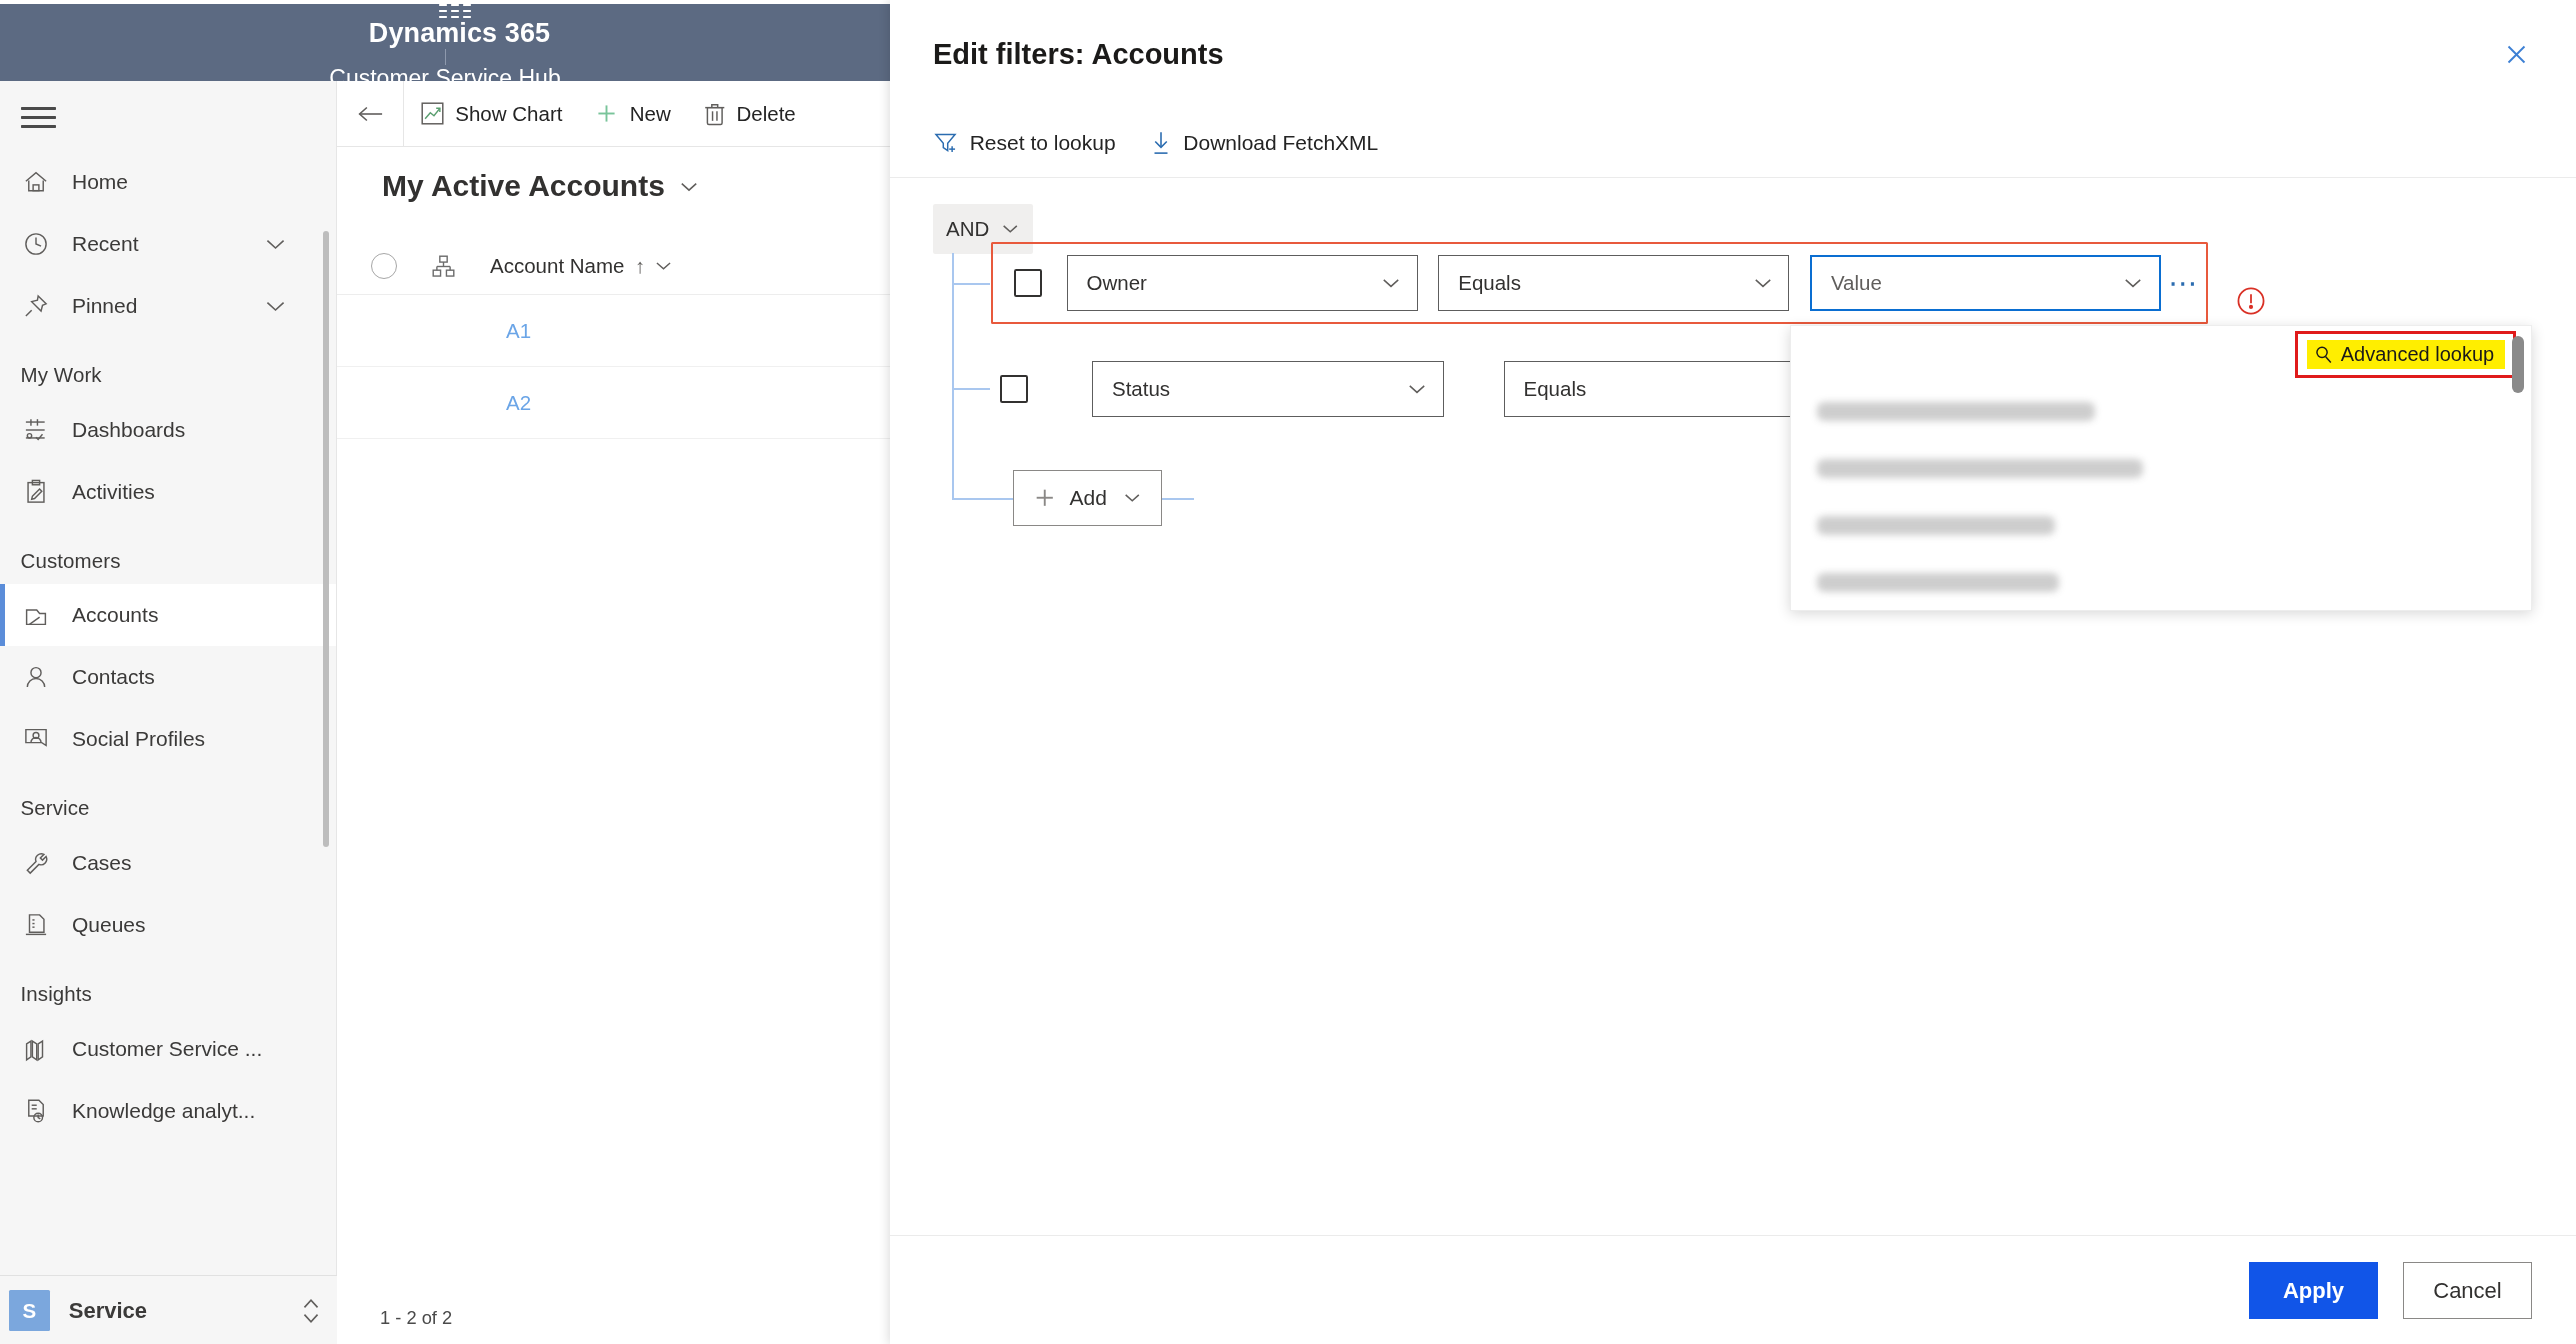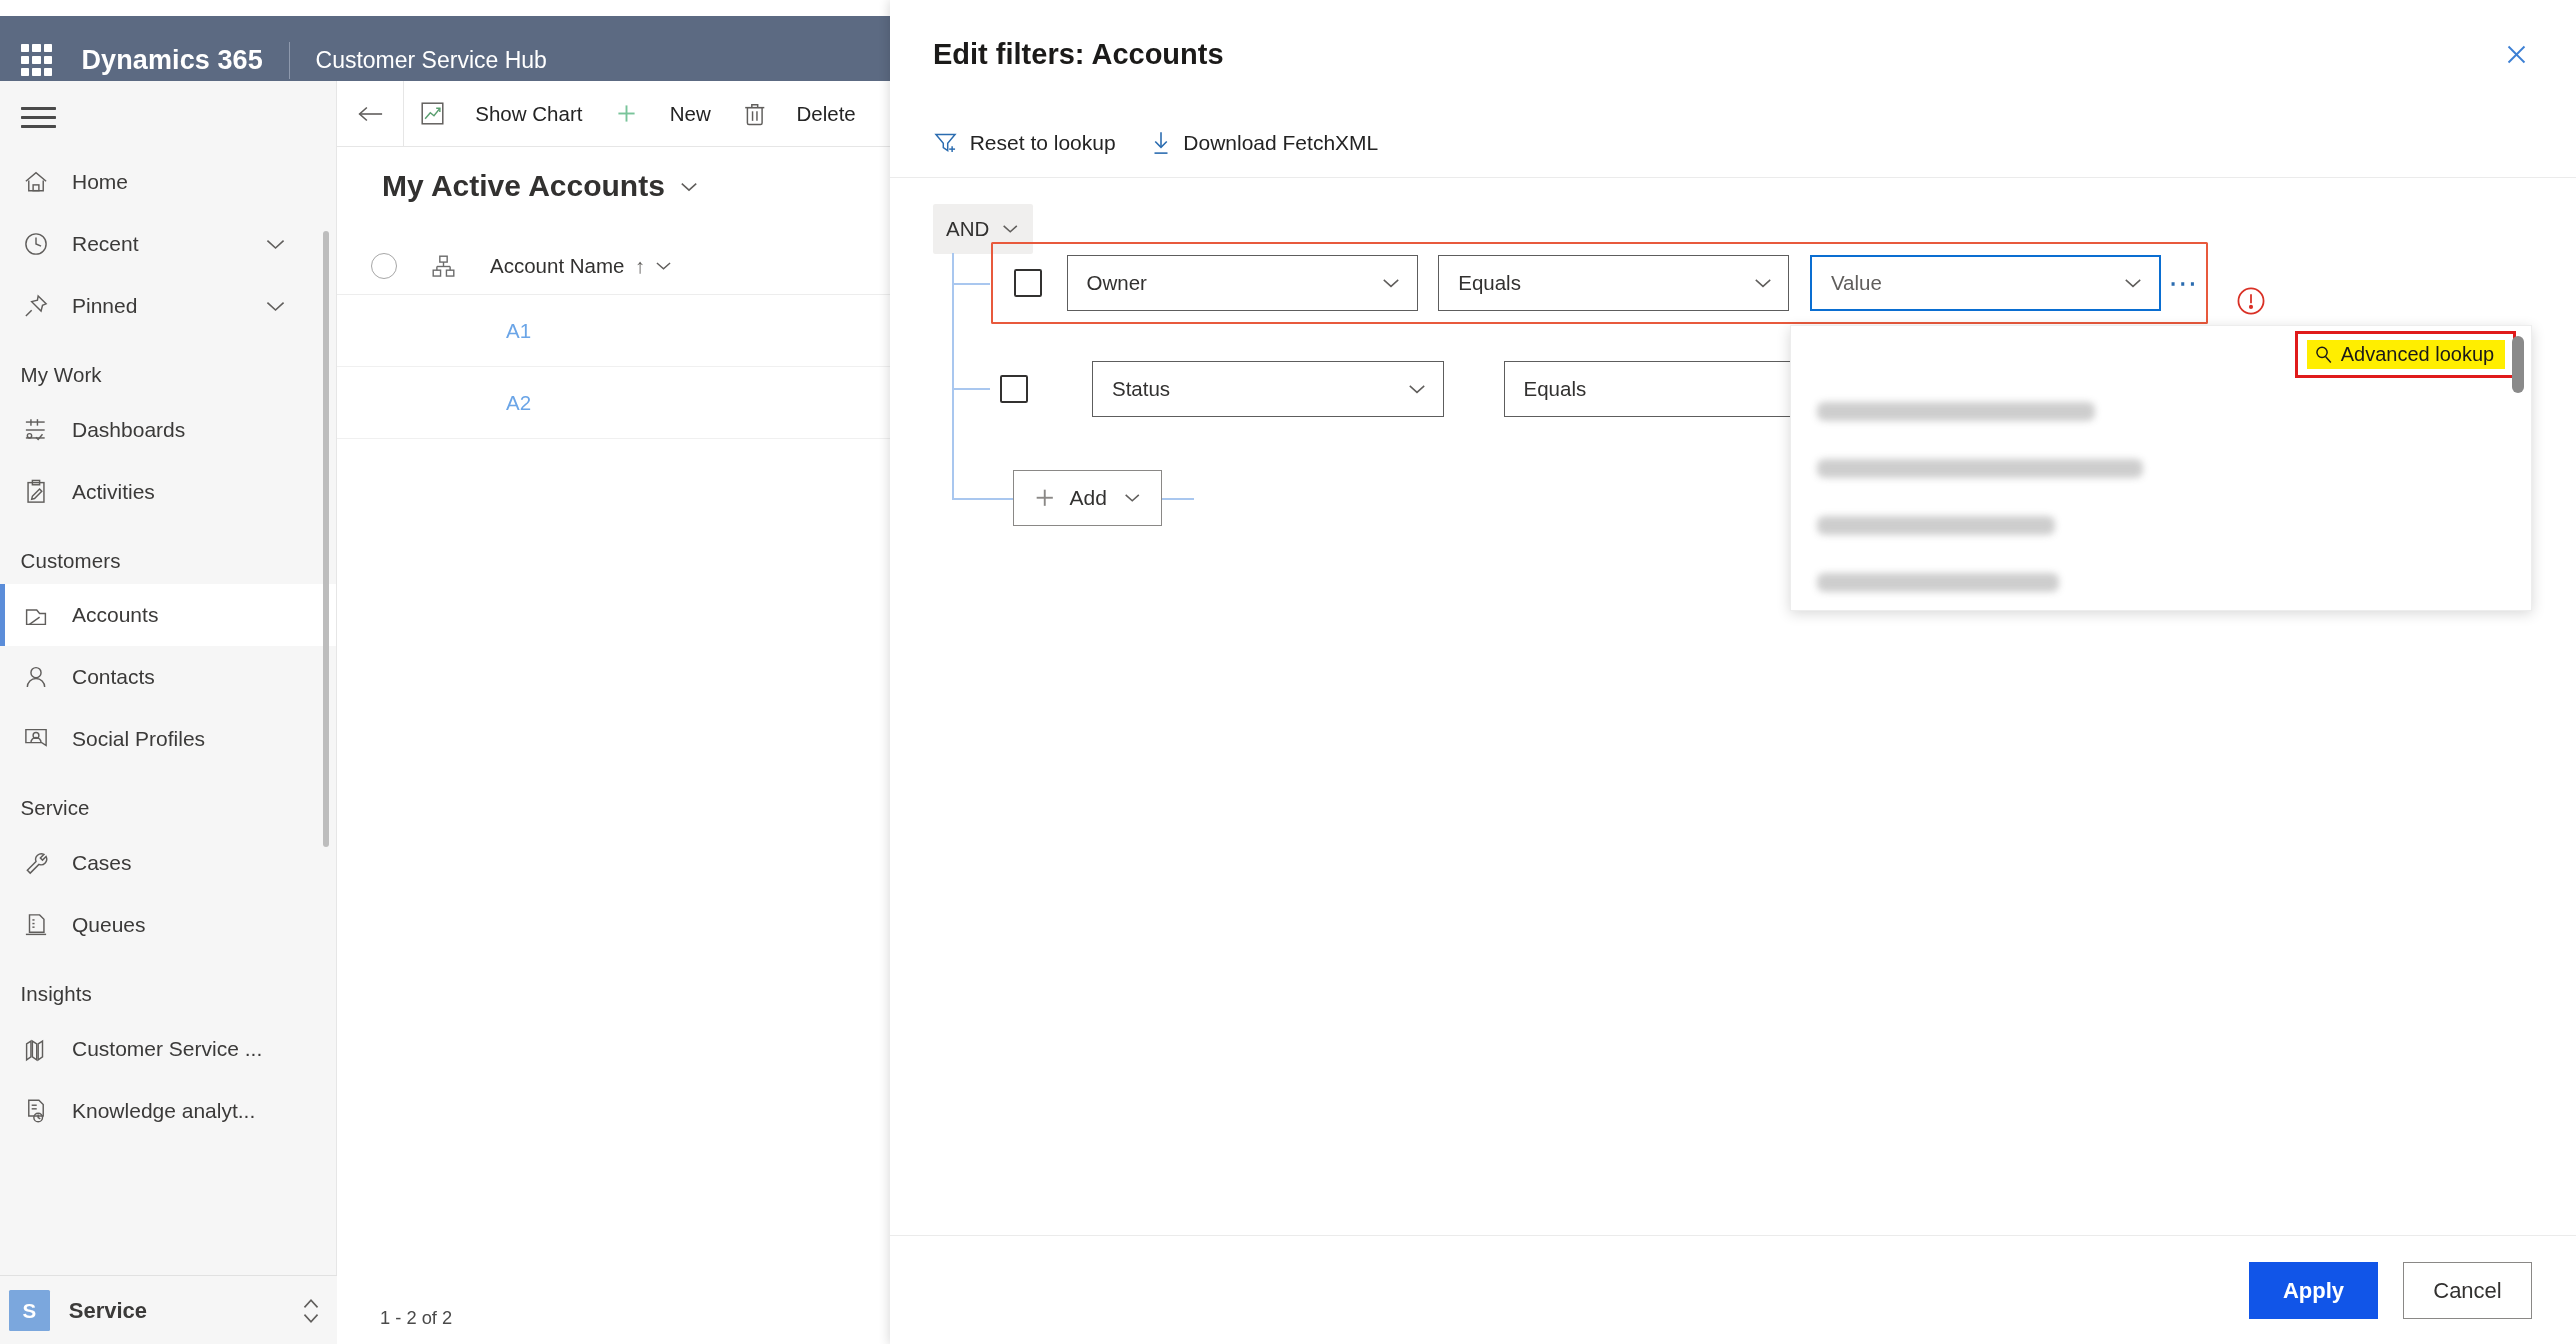--- a/index.html
+++ b/index.html
@@ -6,22 +6,22 @@
   html, body {
     width: 2576px; height: 1345px;
     font-family: "Liberation Sans", sans-serif;
     background: #ffffff;
     overflow: hidden;
   }
   .app { position: relative; width: 2576px; height: 1345px; }
 
   
   .topbar {
-    position: absolute; top: 16px; left: 0; width: 890px; height: 88px;
-    background: #5c6a82; display: flex; align-items: center;
+    position: absolute; top: 4px; left: 0; width: 890px; height: 88px;
+    background: #5c6a82; display: flex; align-items: center; flex-direction: column;
   }
   .waffle {
     width: 32px; height: 32px; margin-left: 20.5px;
     display: grid; grid-template-columns: repeat(3, 1fr); grid-template-rows: repeat(3, 1fr);
     gap: 3.7px; cursor: pointer;
   }
   .waffle i { background: #ffffff; border-radius: 0.7px; display: block; }
   .brand {
     color: #ffffff; font-size: 27px; font-weight: 700;
     margin-left: 29px; letter-spacing: 0.1px; white-space: nowrap;
@@ -95,21 +95,21 @@
     position: absolute; top: 81px; left: 337px; width: 553px; height: 66px;
     background: #ffffff; border-bottom: 0.7px solid #e6e6e6;
     display: flex; align-items: center; overflow: hidden;
   }
   .backbtn {
     width: 67px; height: 66px; display: flex; align-items: center; justify-content: center;
     border-right: 0.7px solid #e6e6e6; cursor: pointer; color: #605e5c; flex: 0 0 67px;
   }
   .cmd {
     display: flex; align-items: center; height: 66px; padding: 0 16px;
-    cursor: pointer; color: #242424; font-size: 20.5px; white-space: nowrap; gap: 20px;
+    cursor: pointer; color: #242424; font-size: 20.5px; white-space: nowrap;
   }
   .cmd .ci { margin-right: 10.3px; display: flex; align-items: center; }
 
   
   .gridarea {
     position: absolute; top: 147px; left: 337px; width: 553px; height: 1143px;
     background: #ffffff; overflow: hidden;
   }
   .view-title {
     display: flex; align-items: center; padding: 22px 0 0 45px;

